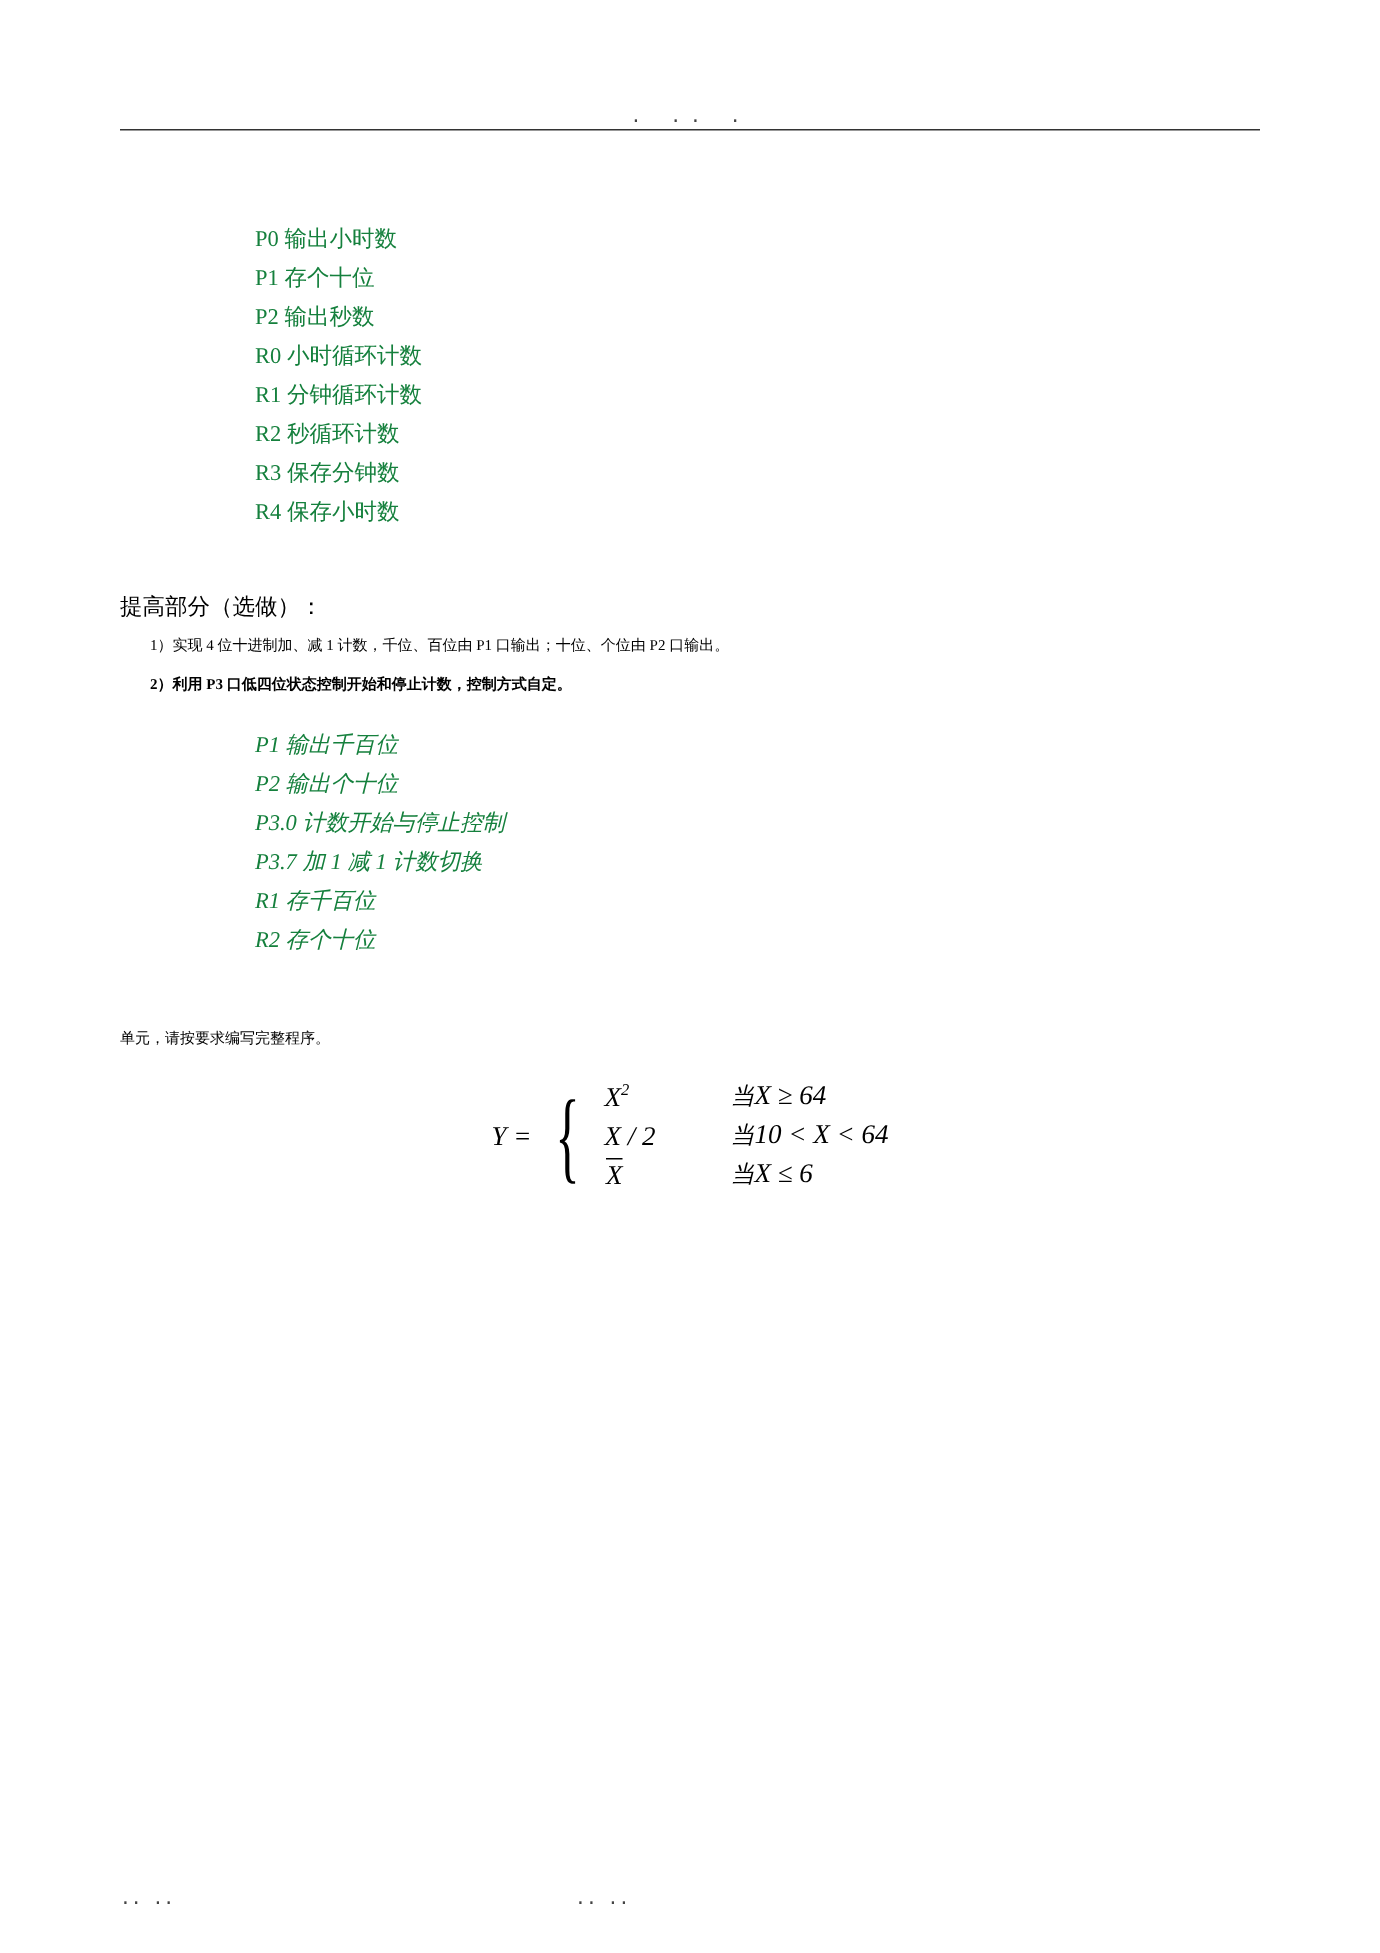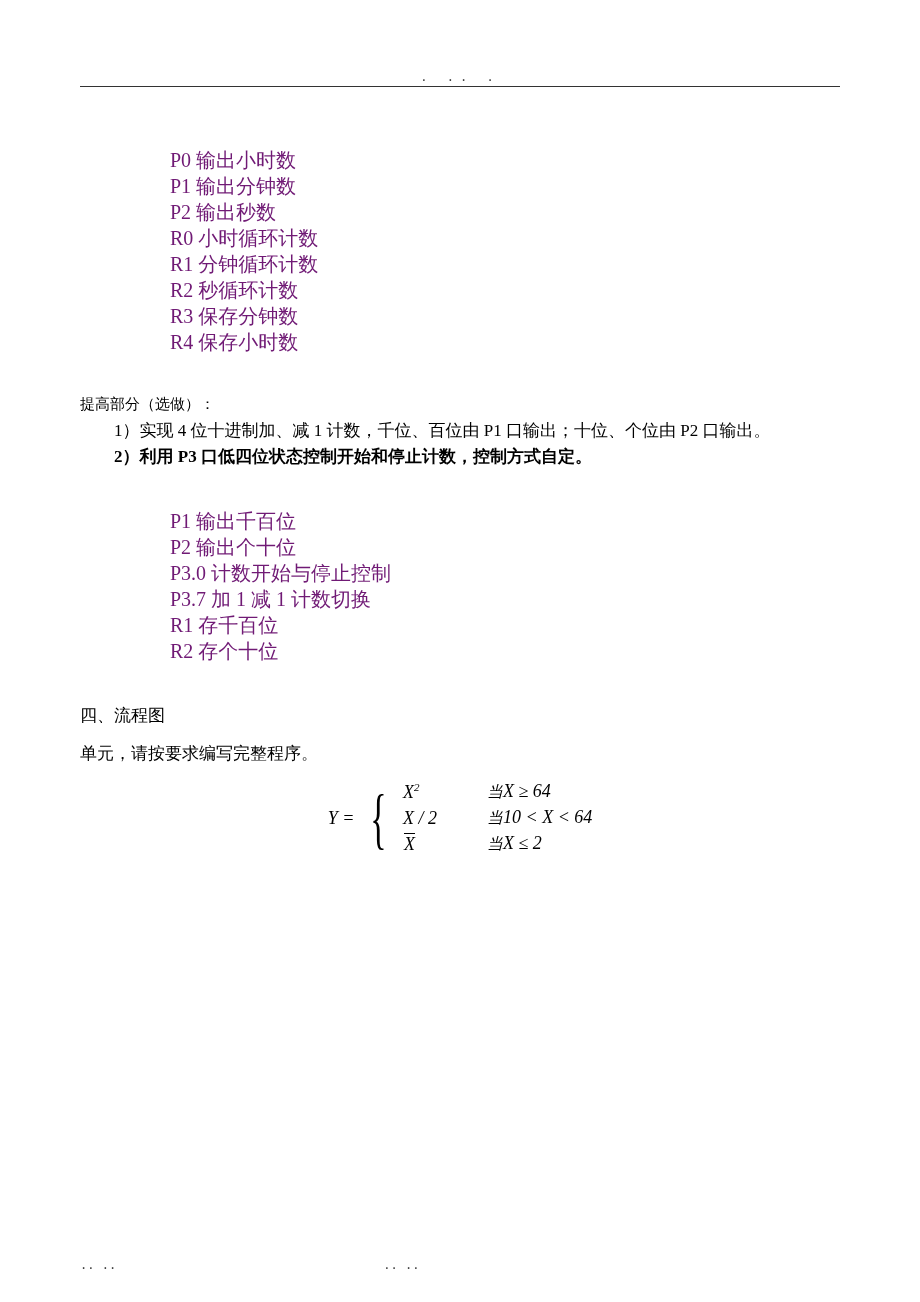--- a/index.html
+++ b/index.html
@@ -21,36 +21,36 @@
     color: #444;
     text-align: center;
     border-bottom: 1px solid #333;
     padding-bottom: 2px;
     margin-bottom: 60px;
     letter-spacing: 6px;
     font-family: monospace;
   }
   .indent-block {
     padding-left: 90px;
-    font-size: 20px;
+    font-size: 15px;
     line-height: 26px;
-    color: #701a75;
+    color: #15803d;
     margin-bottom: 40px;
   }
   .indent-block div {
     white-space: pre;
   }
   .section-bold {
     font-size: 15px;
     font-weight: normal;
     color: #000;
     margin-bottom: 4px;
   }
   .body-text {
-    font-size: 17px;
+    font-size: 10px;
     line-height: 26px;
     color: #000;
     text-align: justify;
   }
   .body-text .first-indent { text-indent: 2em; }
   .body-text .small-indent { text-indent: 2em; font-weight: bold; }
   .section-heading {
     font-size: 17px;
     color: #000;
     margin-top: 40px;
@@ -102,62 +102,61 @@
 </style>
 </head>
 <body>
 
 <div class="page">
 
   <div class="header-dots">.                 ..           .</div>
 
   <div class="indent-block">
     <div>P0 输出小时数</div>
-    <div>P1 输出分钟数</div>
+    <div>P1 存个十位</div>
     <div>P2 输出秒数</div>
     <div>R0 小时循环计数</div>
     <div>R1 分钟循环计数</div>
     <div>R2 秒循环计数</div>
     <div>R3 保存分钟数</div>
     <div>R4 保存小时数</div>
   </div>
 
   <div class="section-bold">提高部分（选做）：</div>
   <div class="body-text">
     <div class="first-indent">1）实现 4 位十进制加、减 1 计数，千位、百位由 P1 口输出；十位、个位由 P2 口输出。</div>
     <div class="small-indent">2）利用 P3 口低四位状态控制开始和停止计数，控制方式自定。</div>
   </div>
 
-  <div class="indent-block" style="margin-top:38px;">
+  <div class="indent-block" style="margin-top:14px;font-style:italic;">
     <div>P1 输出千百位</div>
     <div>P2 输出个十位</div>
     <div>P3.0 计数开始与停止控制</div>
     <div>P3.7 加 1 减 1 计数切换</div>
     <div>R1 存千百位</div>
     <div>R2 存个十位</div>
   </div>
 
-  <div class="section-heading">四、流程图</div>
   <div class="body-text">
     <div>单元，请按要求编写完整程序。</div>
   </div>
 
   <div class="formula">
     <div class="formula-inner">
       <span style="font-style:italic;">Y =</span>
       <span class="brace">{</span>
       <div class="cases">
         <span><span>X</span><sup>2</sup></span>
         <span><span class="cj">当</span><span>X ≥ 64</span></span>
 
         <span>X / 2</span>
         <span><span class="cj">当</span><span>10 &lt; X &lt; 64</span></span>
 
         <span><span class="overline">X</span></span>
-        <span><span class="cj">当</span><span>X ≤ 2</span></span>
+        <span><span class="cj">当</span><span>X ≤ 6</span></span>
       </div>
     </div>
   </div>
 
   <div class="footer-dots">
     <span class="fgroup">..        ..</span>
     <span class="fgroup" style="margin-left:260px;">..        ..</span>
   </div>
 
 </div>

